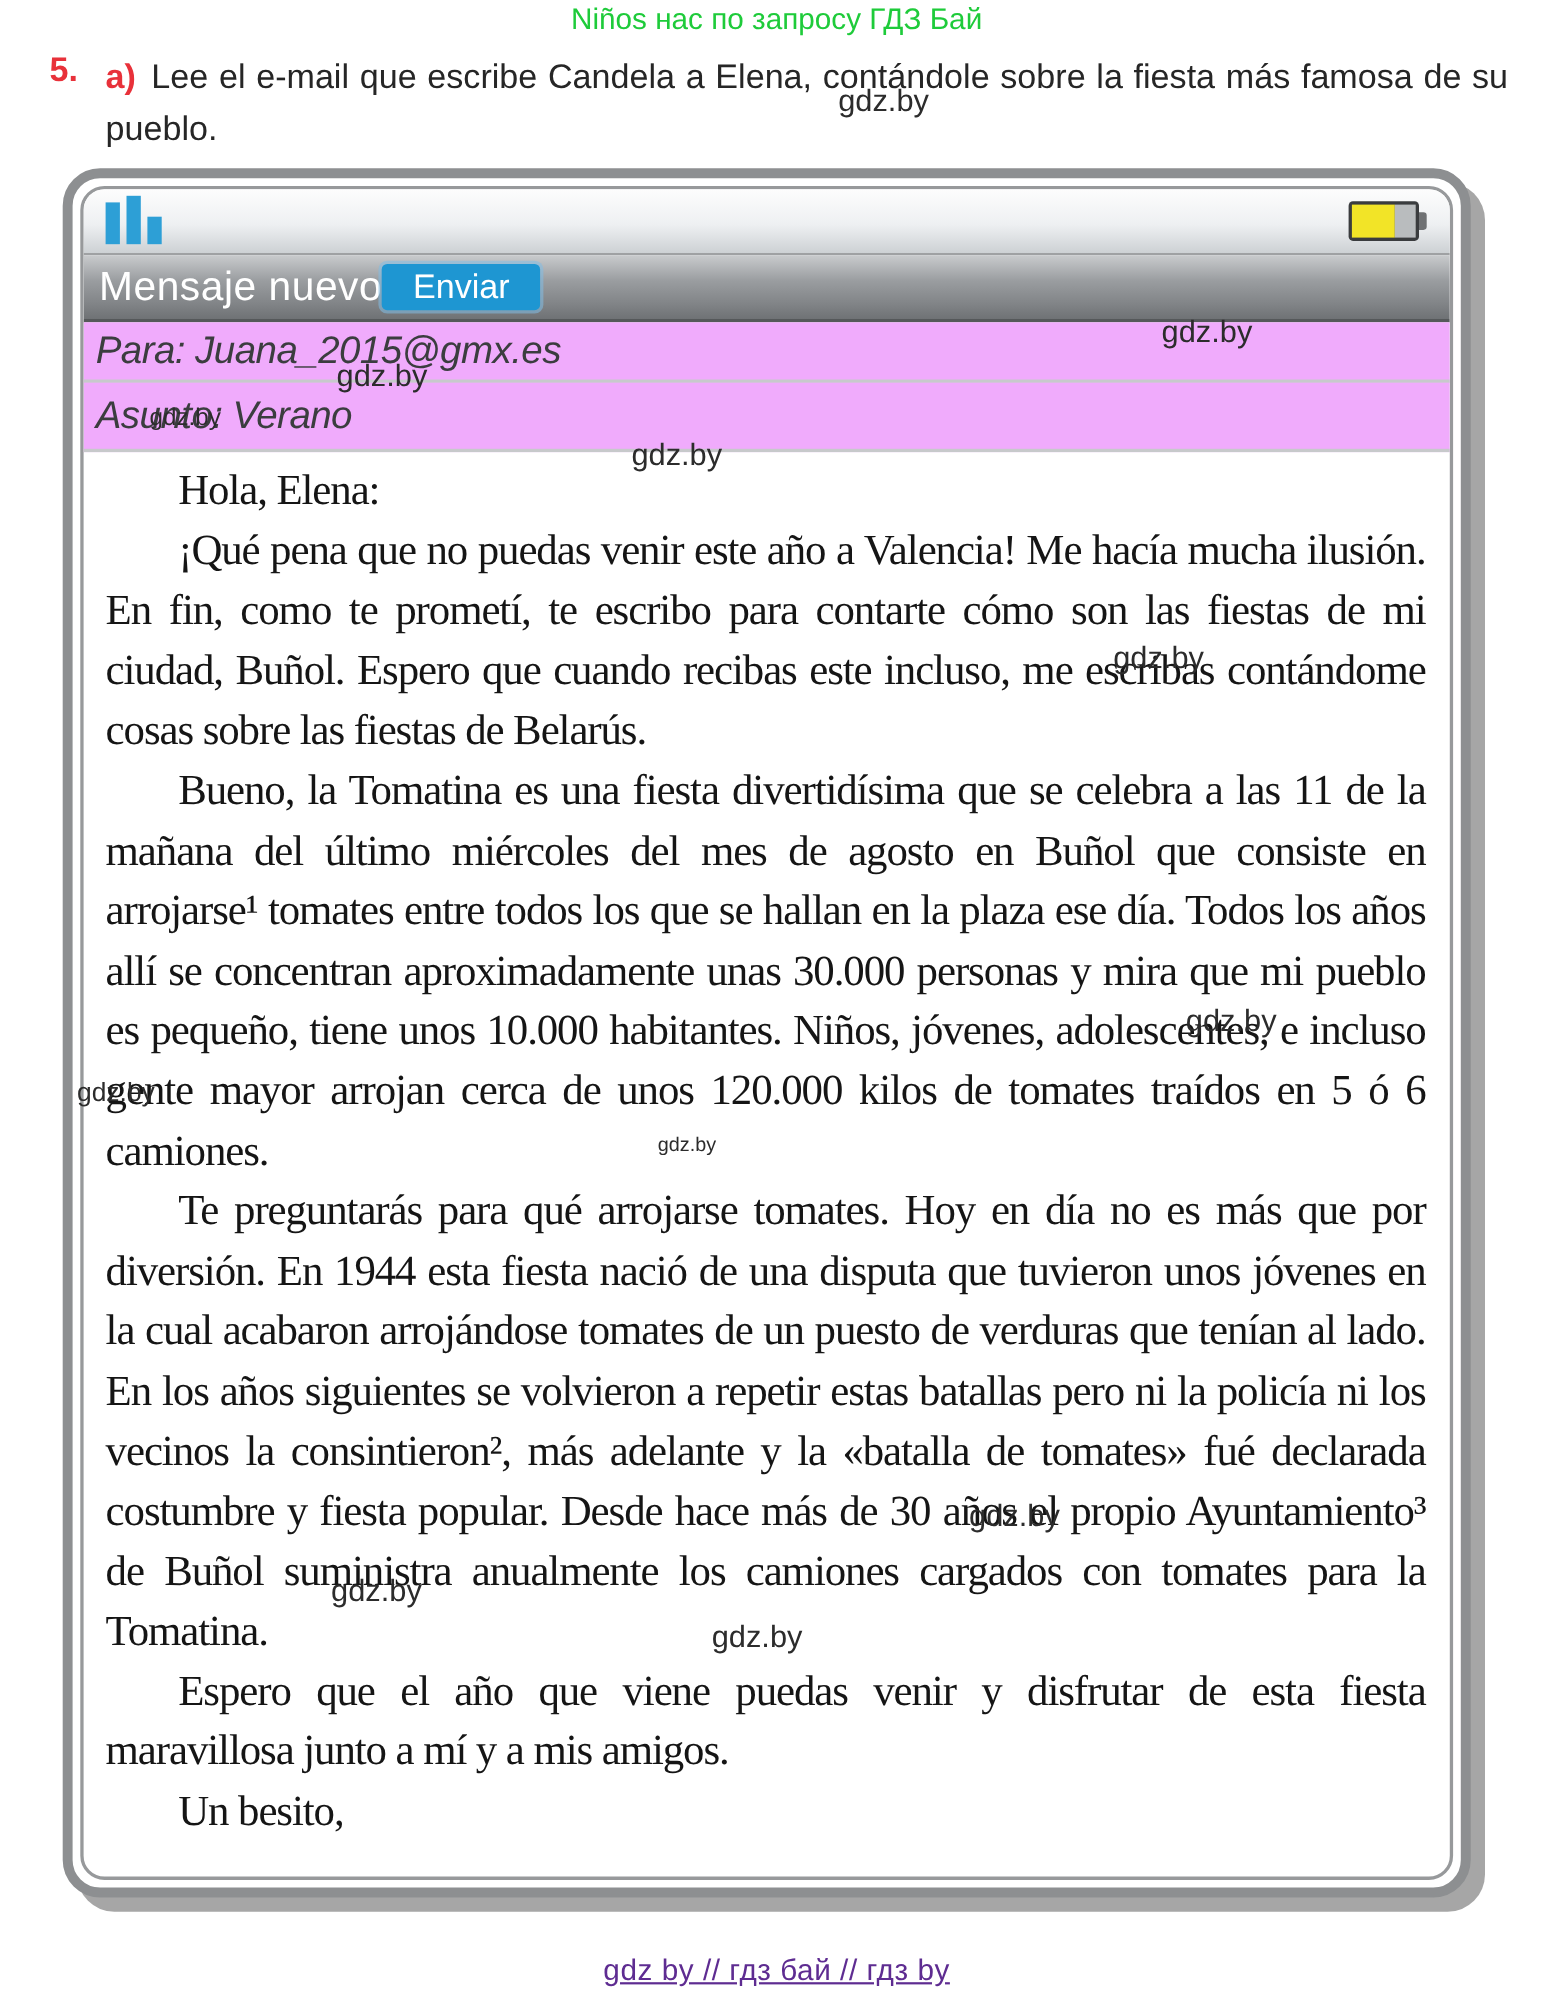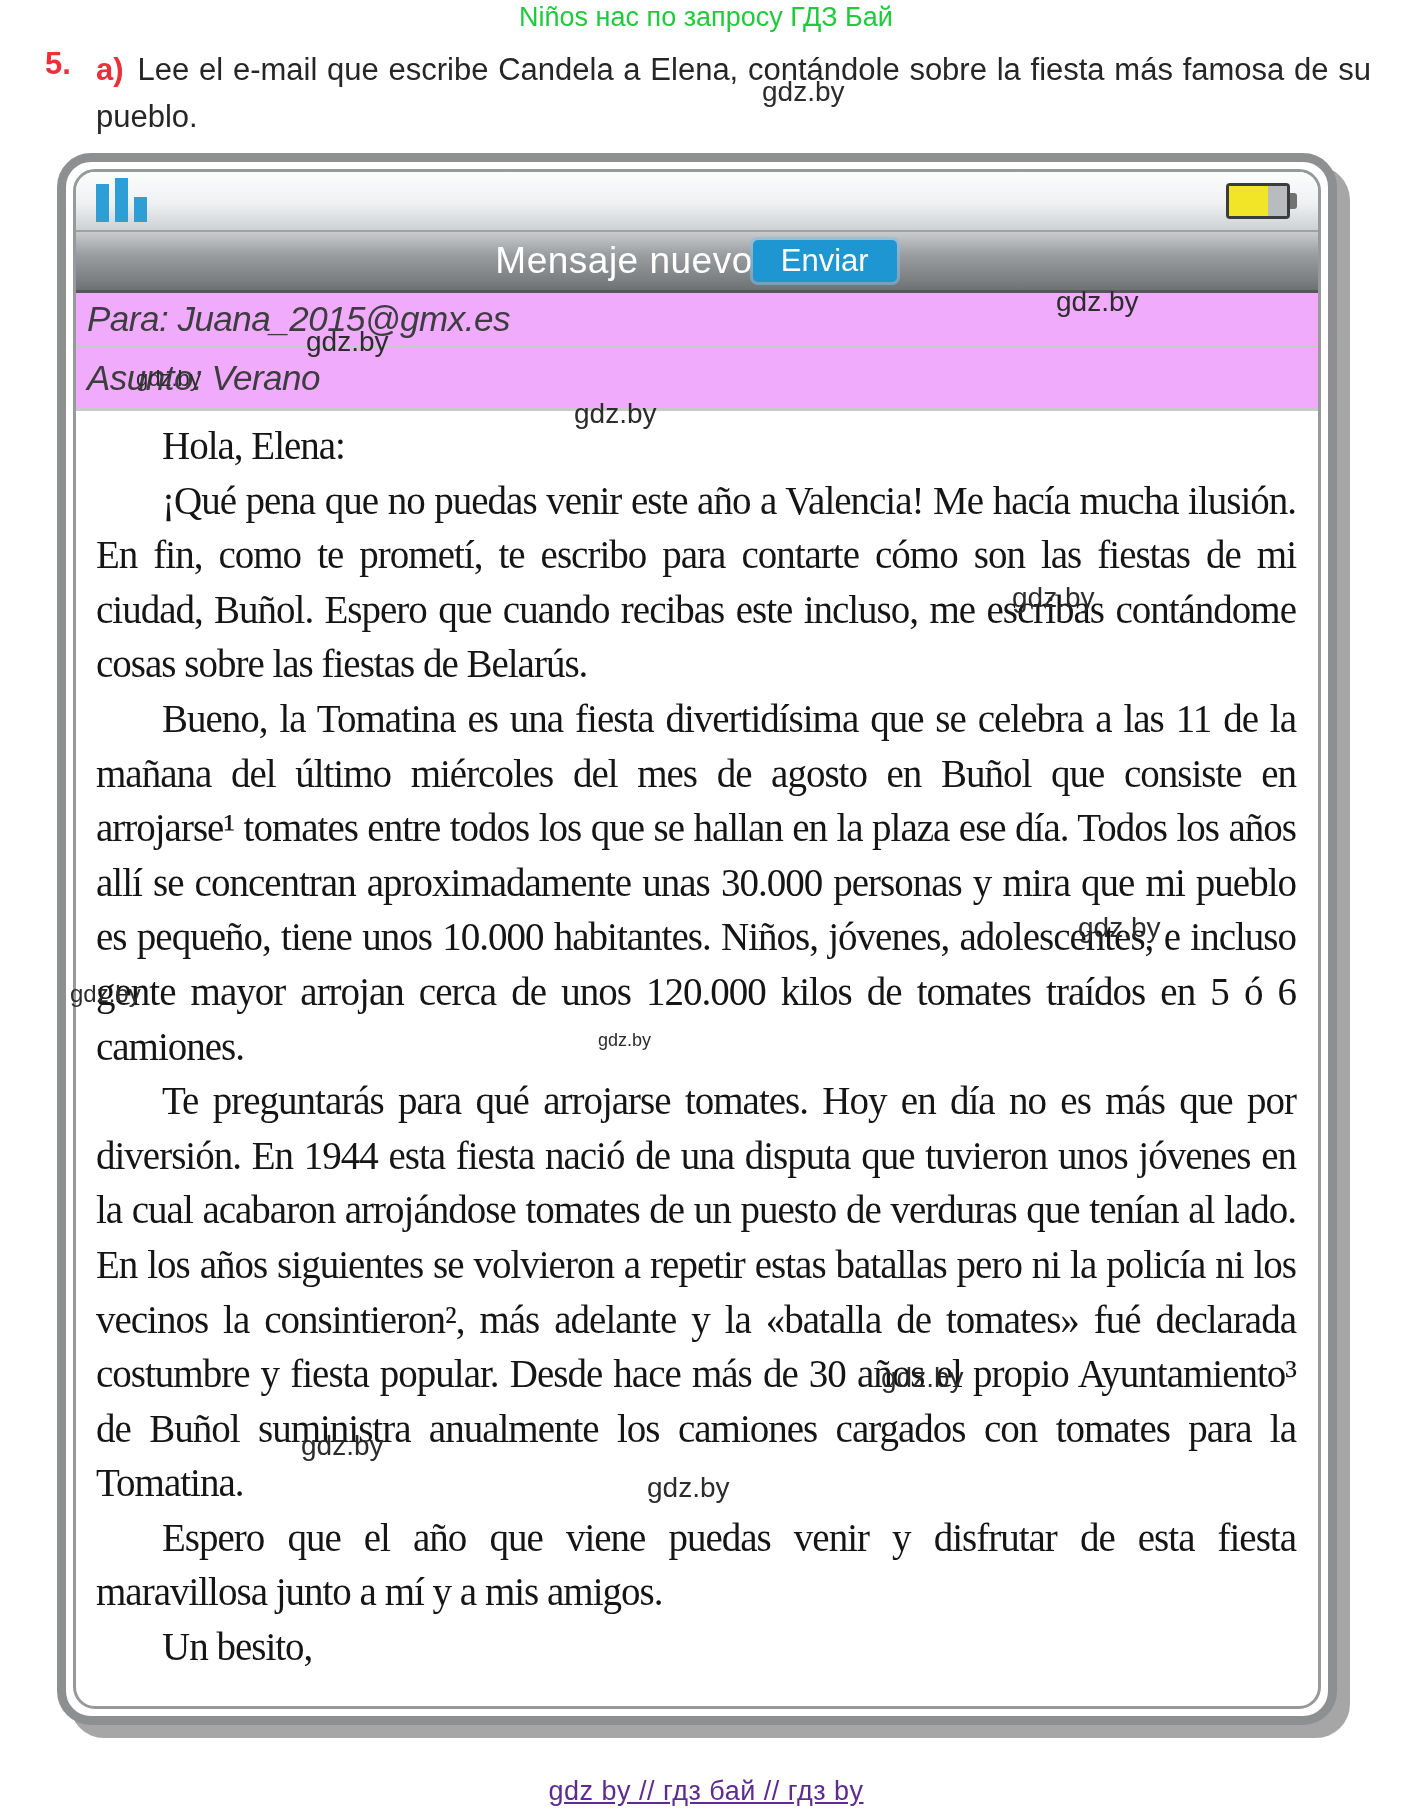--- a/index.html
+++ b/index.html
@@ -63,21 +63,21 @@
   .battery .fill{width:68%;background:var(--battery-yellow);}
   .battery .rest{flex:1;background:#b9bcbe;}
   .battery .nub{
     position:absolute;right:-7px;top:10px;width:7px;height:16px;
     background:#6f7173;border-radius:0 3px 3px 0;
   }
   .title-bar{
     flex:0 0 61px;
     background:linear-gradient(180deg,#c9cbcd 0%,#9a9da0 40%,#828588 75%,#6f7275 100%);
     border-bottom:3px solid #55585a;
-    display:flex;align-items:center;justify-content:center;
+    display:flex;align-items:center;justify-content:flex-start;
     padding:0 16px 0 14px;
   }
   .win-title{color:#ffffff;font-size:37px;letter-spacing:.5px;}
   .send-btn{
     background:var(--send-blue);color:#ffffff;font-size:31px;
     border:none;padding:3px 28px;border-radius:5px;
     box-shadow:0 0 0 3px rgba(130,190,230,.55);
     font-family:inherit;cursor:pointer;
   }
   .field-row{

